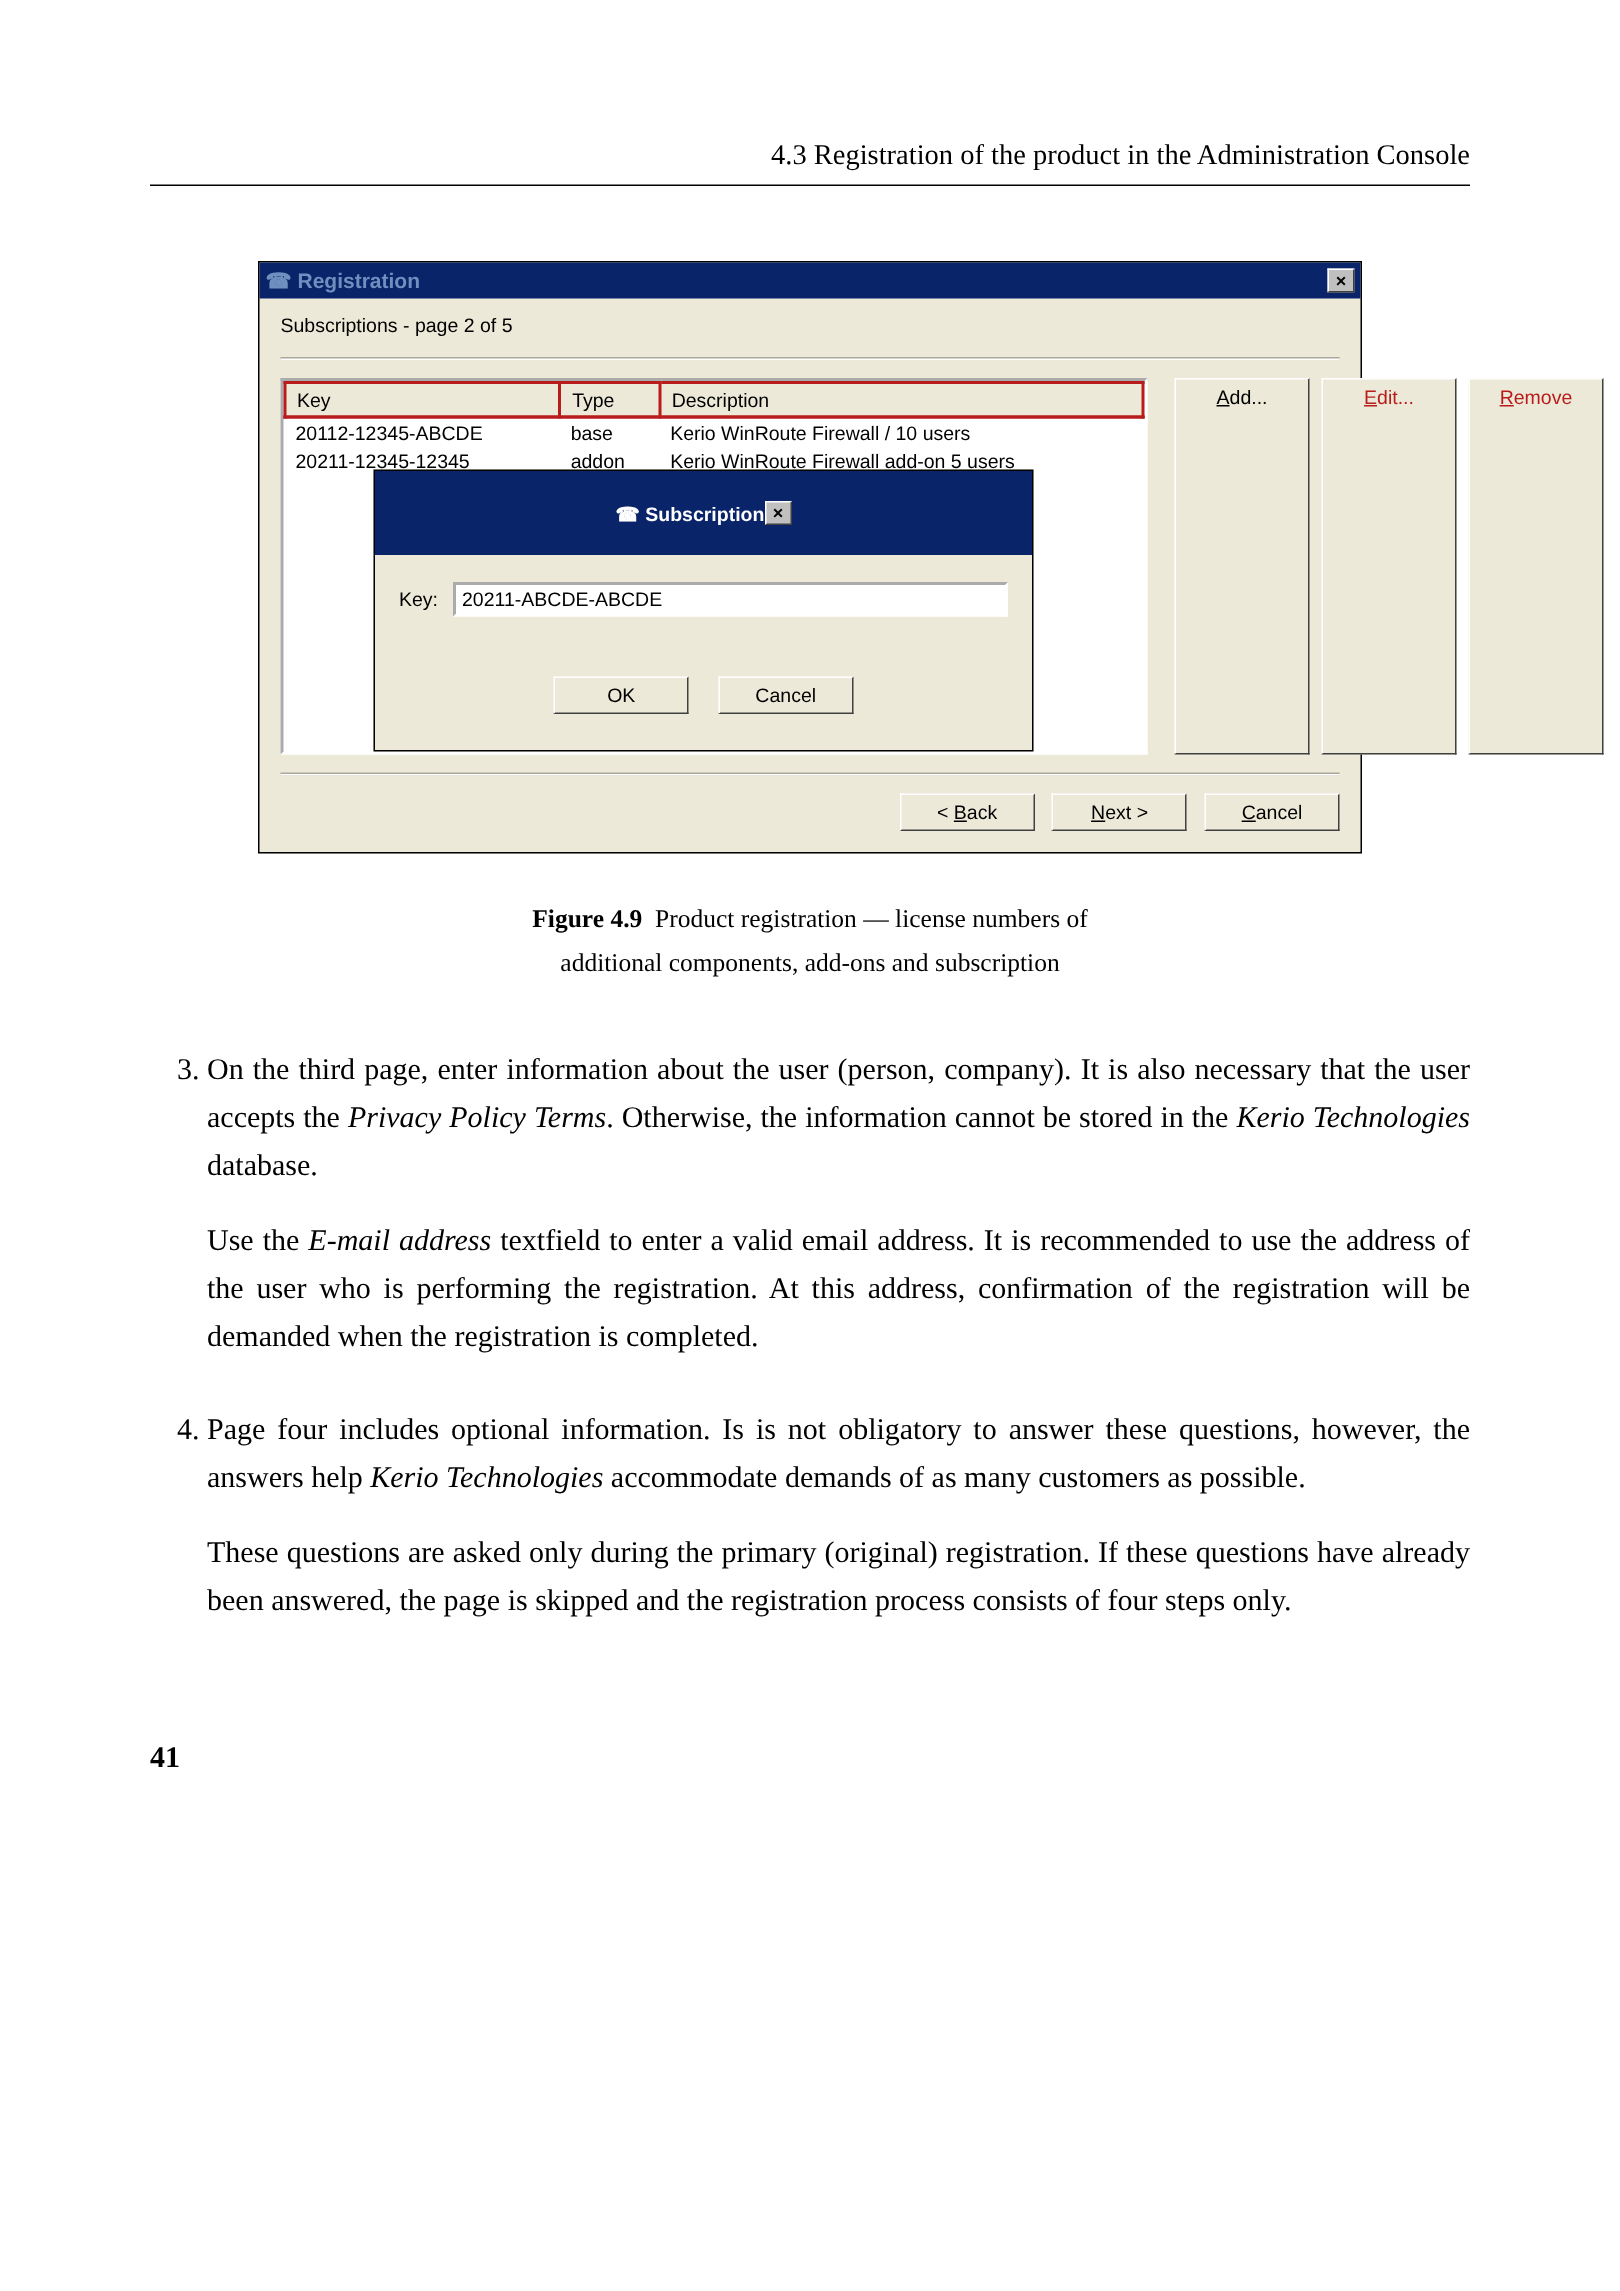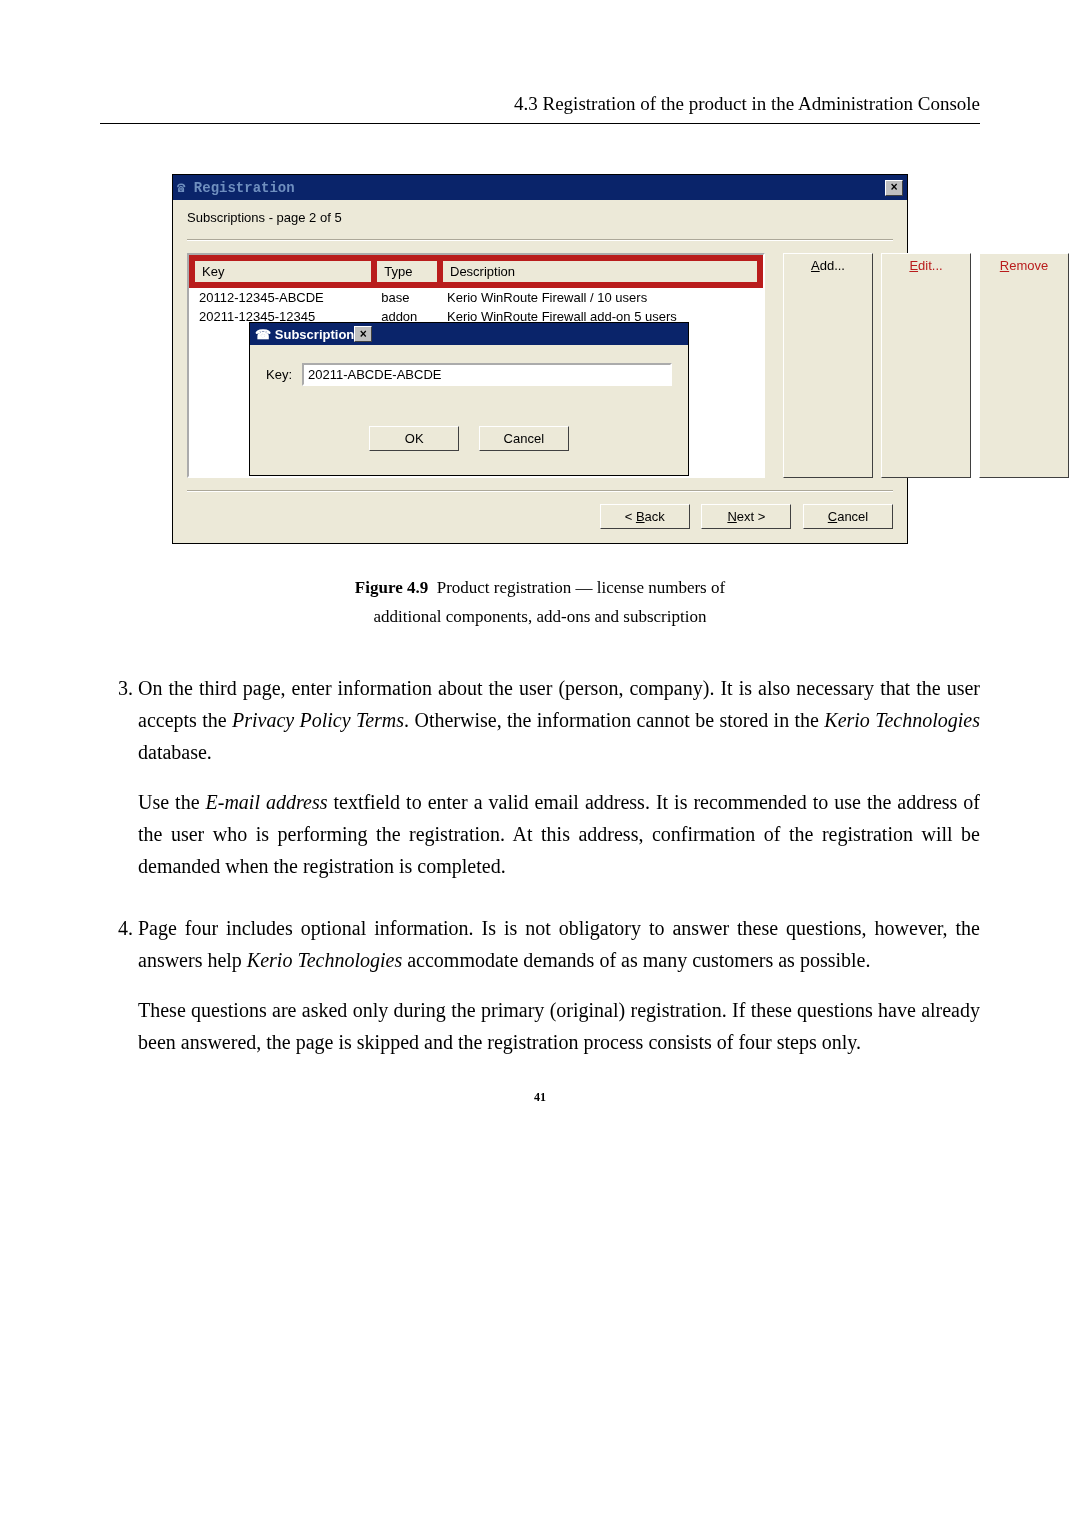--- a/index.html
+++ b/index.html
@@ -34,21 +34,20 @@
   }
   .dlg-title {
     background: linear-gradient(#0a246a, #0a246a);
     color: #6f8fbf;
     font-weight: bold;
     padding: 4px 4px;
     display: flex;
     justify-content: space-between;
     align-items: flex-end;
     font-size: 14px;
-    font-family: Liberation Mono, monospace;
   }
   .dlg-title .close {
     background: #c0c0c0;
     border: 1px solid #fff;
     border-right-color: #404040;
     border-bottom-color: #404040;
     width: 18px;
     height: 16px;
     text-align: center;
     line-height: 14px;
@@ -75,21 +74,21 @@
     background: #fff;
     border: 2px inset #fff;
   }
   table.listing {
     width: 100%;
     border-collapse: collapse;
     font-size: 13px;
   }
   table.listing th {
     background: #ece9d8;
-    border: 6px solid #b91c1c;
+    border: 2px solid #b91c1c;
     text-align: left;
     font-weight: normal;
     padding: 3px 7px;
   }
   table.listing td {
     padding: 2px 7px;
     white-space: nowrap;
   }
   .btn-col {
     width: 110px;
@@ -116,23 +115,23 @@
     margin: -4px 0 0 60px;
     width: 440px;
     background: #ece9d8;
     border: 1px solid #000;
     z-index: 2;
   }
   .sub-title {
     background: #0a246a;
     color: #fff;
     font-weight: bold;
-    padding: 3px 5px;
-    display: flex;
-    justify-content: flex-start;
+    padding: 20px 5px;
+    display: flex;
+    justify-content: center;
     align-items: center;
   }
   .sub-title .close {
     background: #c0c0c0;
     border: 1px solid #fff;
     border-right-color: #404040;
     border-bottom-color: #404040;
     width: 18px;
     height: 16px;
     text-align: center;
@@ -199,24 +198,23 @@
   }
   ol.body-list > li {
     margin-bottom: 30px;
     text-align: justify;
   }
   .para {
     margin-top: 18px;
   }
   em { font-style: italic; }
   .page-num {
-    text-align: center;
-    font-size: 12px;
-    font-weight: bold;
-    margin-top: 32px;
+    font-size: 20px;
+    font-weight: bold;
+    margin-top: 78px;
   }
   .u { text-decoration: underline; }
 </style>
 </head>
 <body>
 
 <div class="page">
 
   <div class="header-line">4.3  Registration of the product in the Administration Console</div>
 

